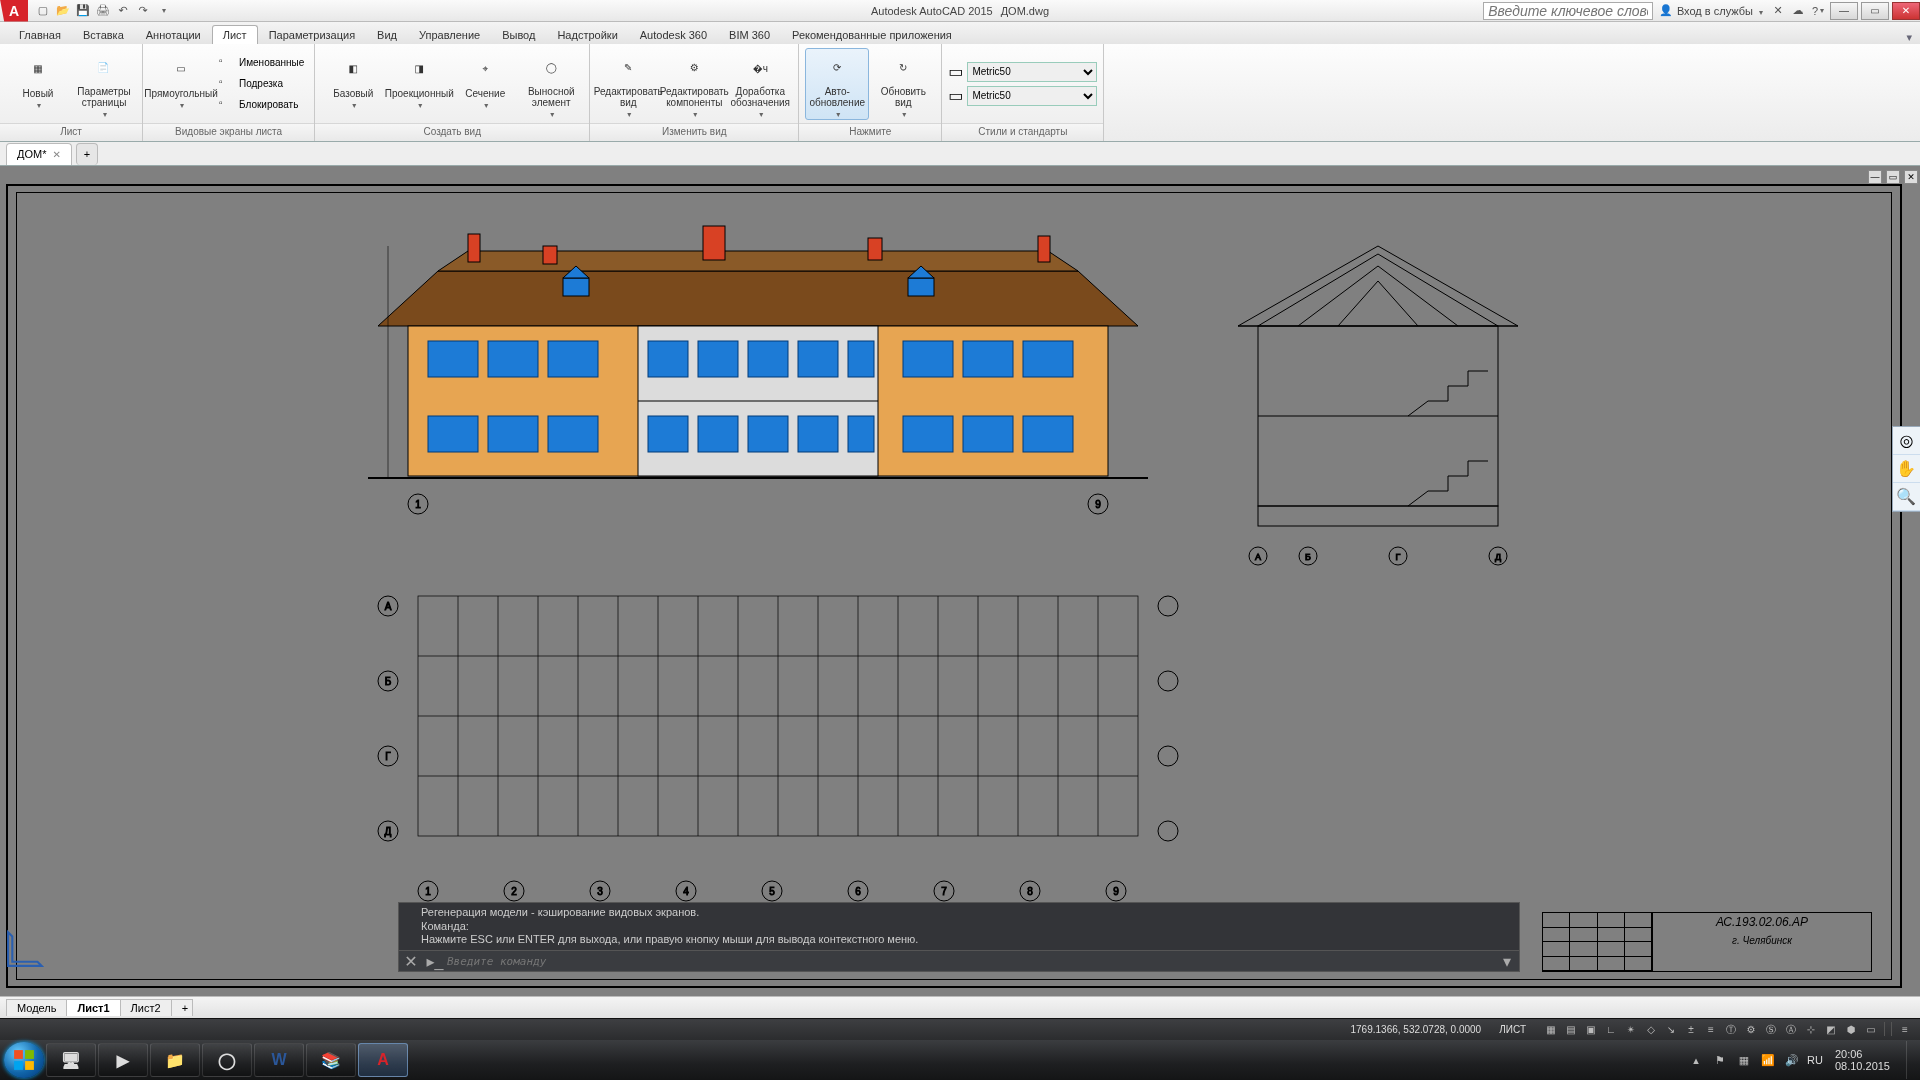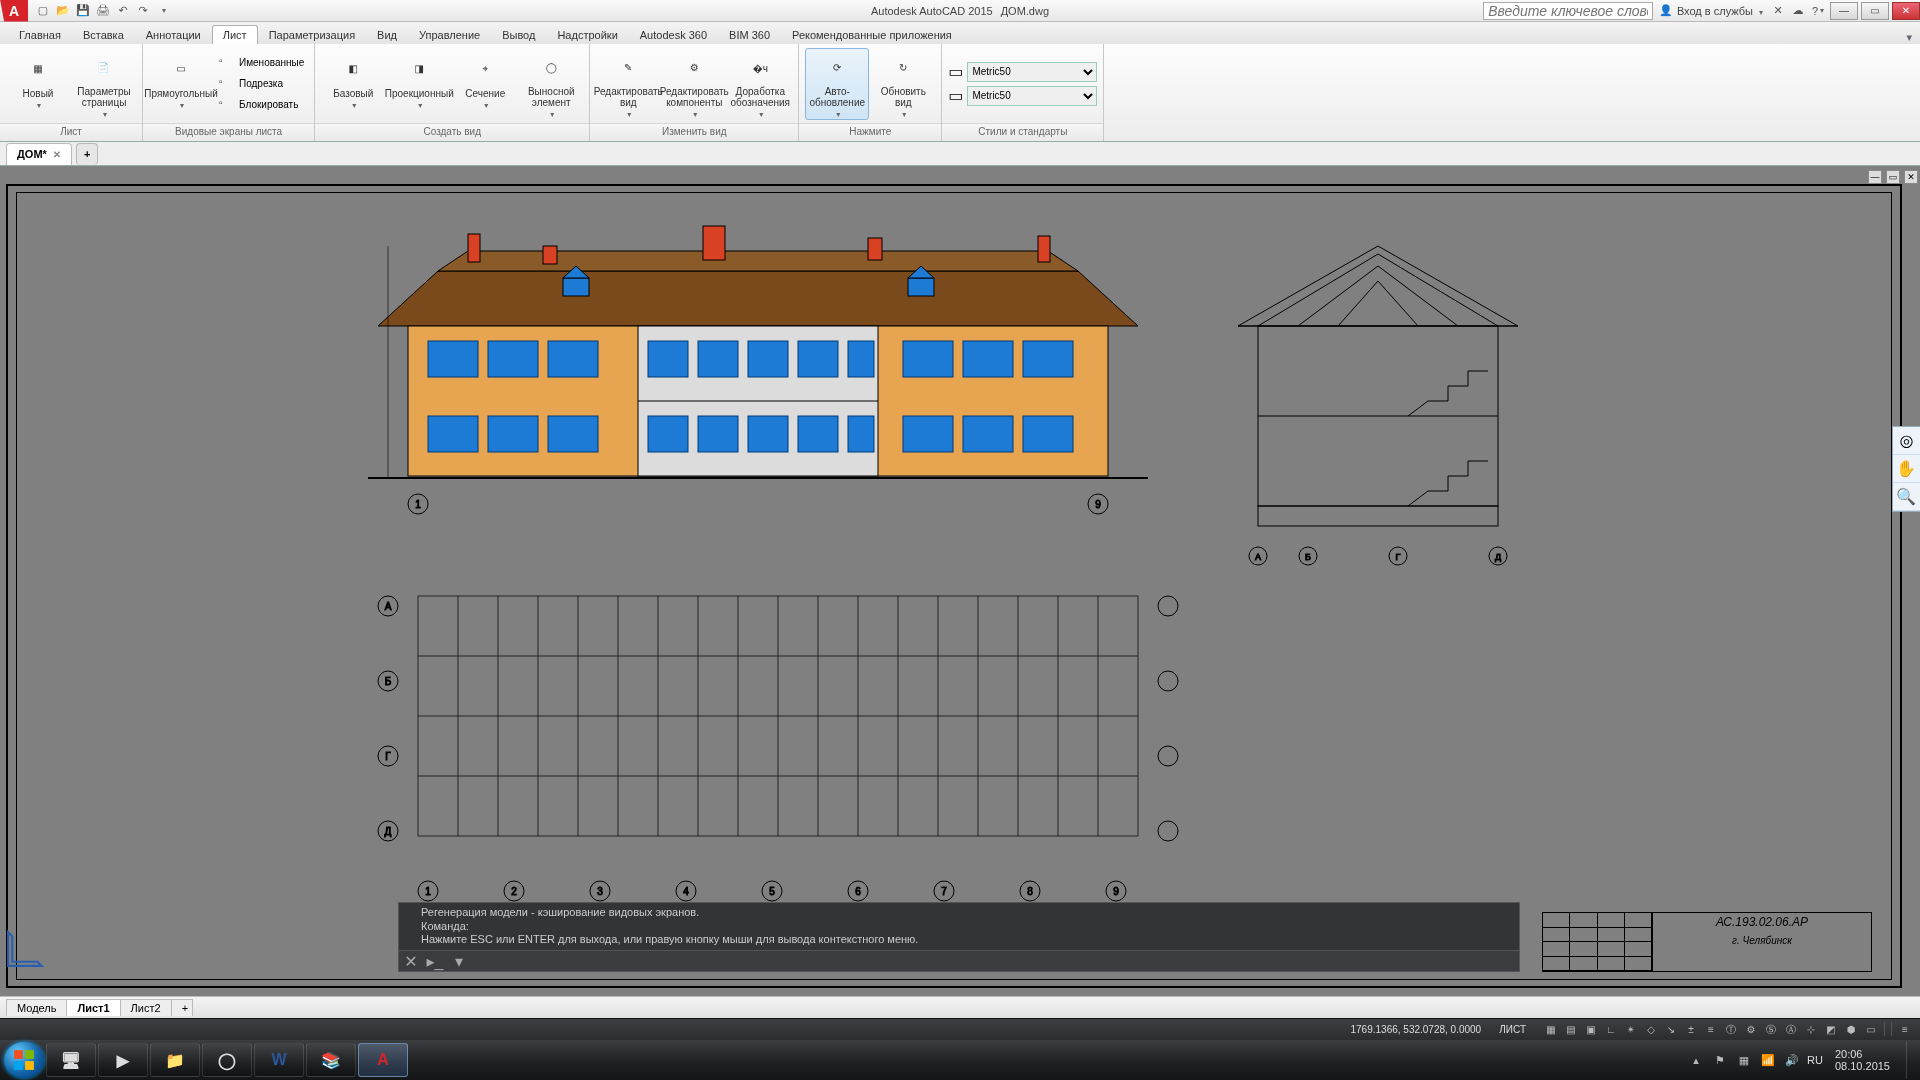--- a/index.html
+++ b/index.html
@@ -30,21 +30,21 @@
 .bigbtn { width: 64px; height: 72px; display: flex; flex-direction: column; align-items: center; justify-content: flex-start; font-size: 10px; text-align: center; color:#333; padding-top:4px; border:1px solid transparent; border-radius:3px; cursor:pointer;}
 .bigbtn.active { background: linear-gradient(#eaf3fb,#cfe4f5); border-color:#8ab6dd; }
 .bigbtn .ico { width: 32px; height: 32px; margin-bottom: 3px; display:flex; align-items:center; justify-content:center; }
 .smallrow { display:flex; flex-direction:column; gap:1px; }
 .smallbtn { height: 20px; display:flex; align-items:center; gap:4px; padding: 0 4px; font-size:10px; cursor:pointer;}
 .smallbtn .sico { width:16px; height:16px; }
 select.style-combo { width: 130px; height: 20px; font-size: 10px; border:1px solid #9cb; }
 
 
 .doctabs { height: 24px; background: #eee; display: flex; align-items: center; border-bottom: 1px solid #9aa; padding-left: 6px; gap:4px;}
-.doctab { height: 22px; background: #f9f9f9; border: 1px solid #bbb; border-bottom: none; border-radius: 4px 4px 0 0; padding: 2px 10px; font-size: 11px; display:flex; align-items:center; gap:6px;font-weight:bold;}
+.doctab { height: 22px; background: #f9f9f9; border: 1px solid #bbb; border-bottom: none; border-radius: 4px 4px 0 0; padding: 2px 10px; font-size: 11px; display:flex; align-items:center; gap:6px;}
 .doctab.active { background:#fff; }
 .doctab .x { color:#888; font-size:10px; cursor:pointer;}
 .doctab.plus { width:22px; justify-content:center; background:#e6e6e6; border-radius:4px; }
 
 
 .workarea { position: relative; height: calc(100% - 22px - 22px - 98px - 24px - 22px - 22px - 40px); background:#808080; }
 .paper-outer { position:absolute; inset:18px 18px 8px 6px; background:#808080; border:2px solid #000; }
 .paper-inner { position:absolute; left:8px; right:8px; top:6px; bottom:6px; border:1px solid #000; }
 .view-controls { position:absolute; top:4px; right:2px; display:flex; gap:4px; }
 .vc-btn { width:14px; height:14px; background:#ddd; border:1px solid #888; font-size:9px; display:flex; align-items:center; justify-content:center; cursor:pointer;}
@@ -454,20 +454,21 @@
 
     <div class="cmd-wrap">
       <div class="cmd-history">
         <div>Регенерация модели - кэширование видовых экранов.</div>
         <div>Команда:</div>
         <div>Нажмите ESC или ENTER для выхода, или правую кнопку мыши для вывода контекстного меню.</div>
       </div>
       <div class="cmd-input-row">
         <span class="ico">✕</span>
         <span class="ico">▸_</span>
+        <input class="cmd-input" placeholder="Введите команду" style="">
         <span class="ico">▾</span>
       </div>
     </div>
   </div>
 
   <div class="view-controls">
     <div class="vc-btn">—</div>
     <div class="vc-btn">▭</div>
     <div class="vc-btn">✕</div>
   </div>

